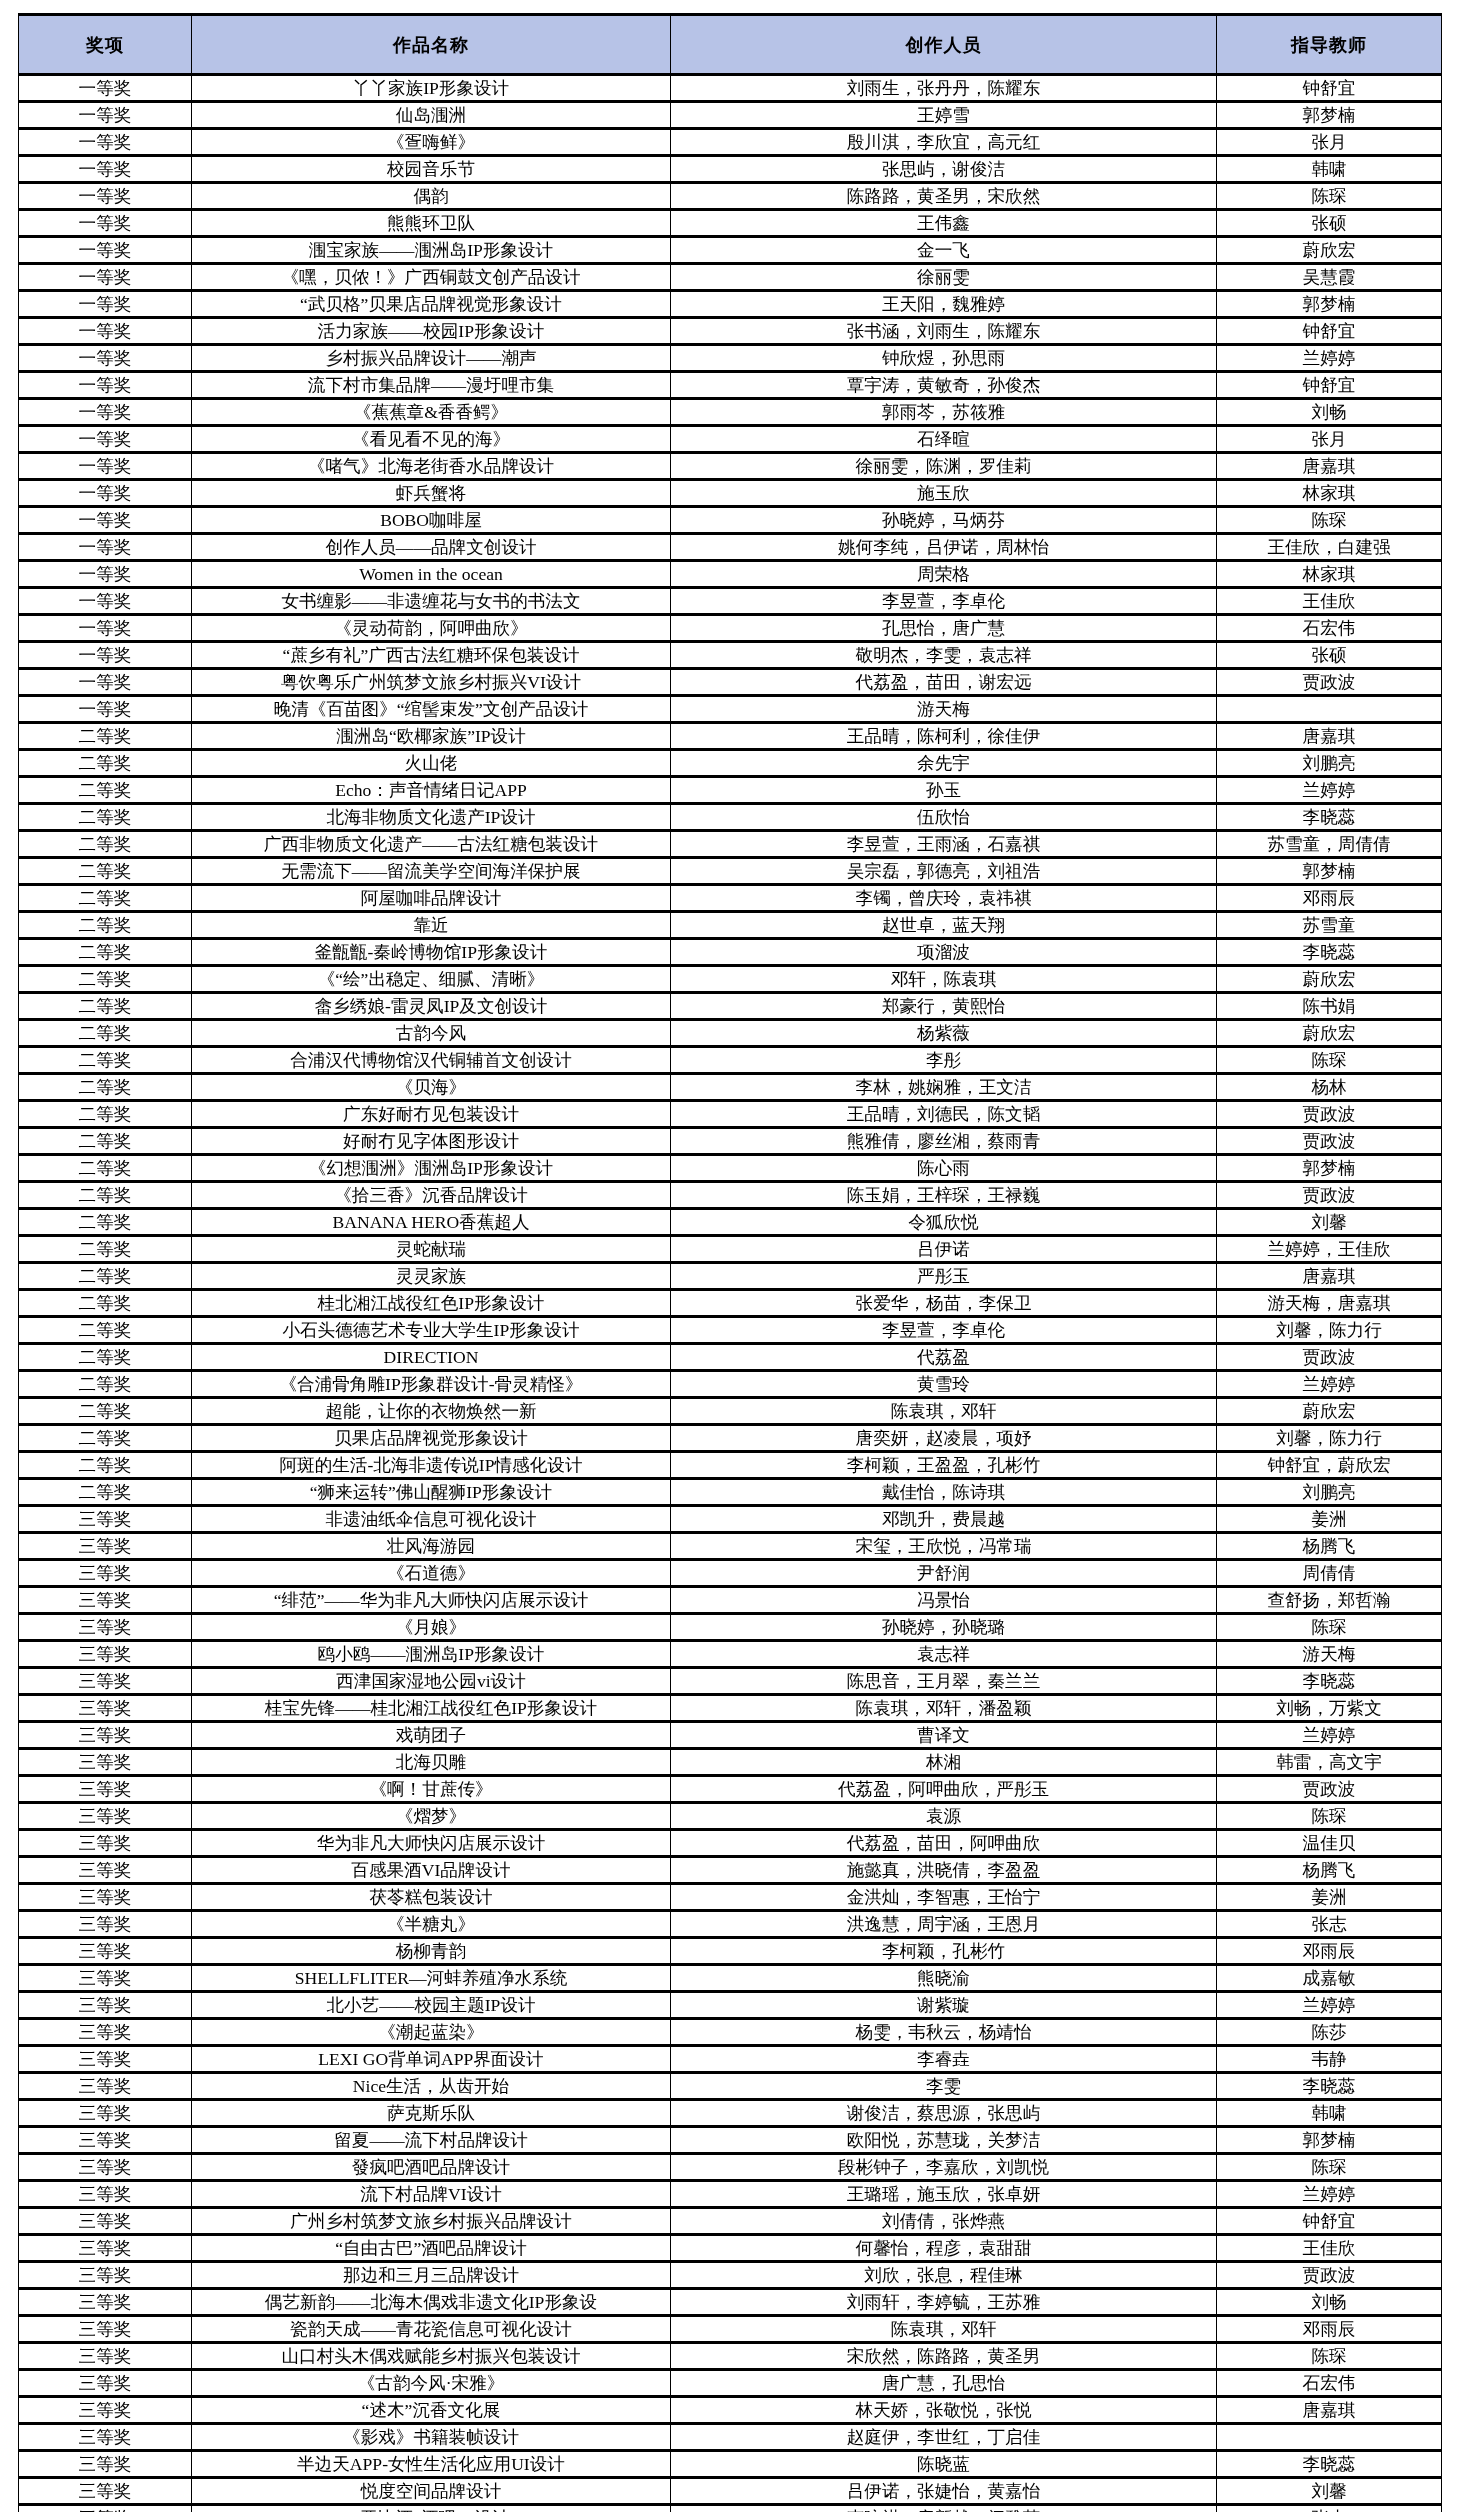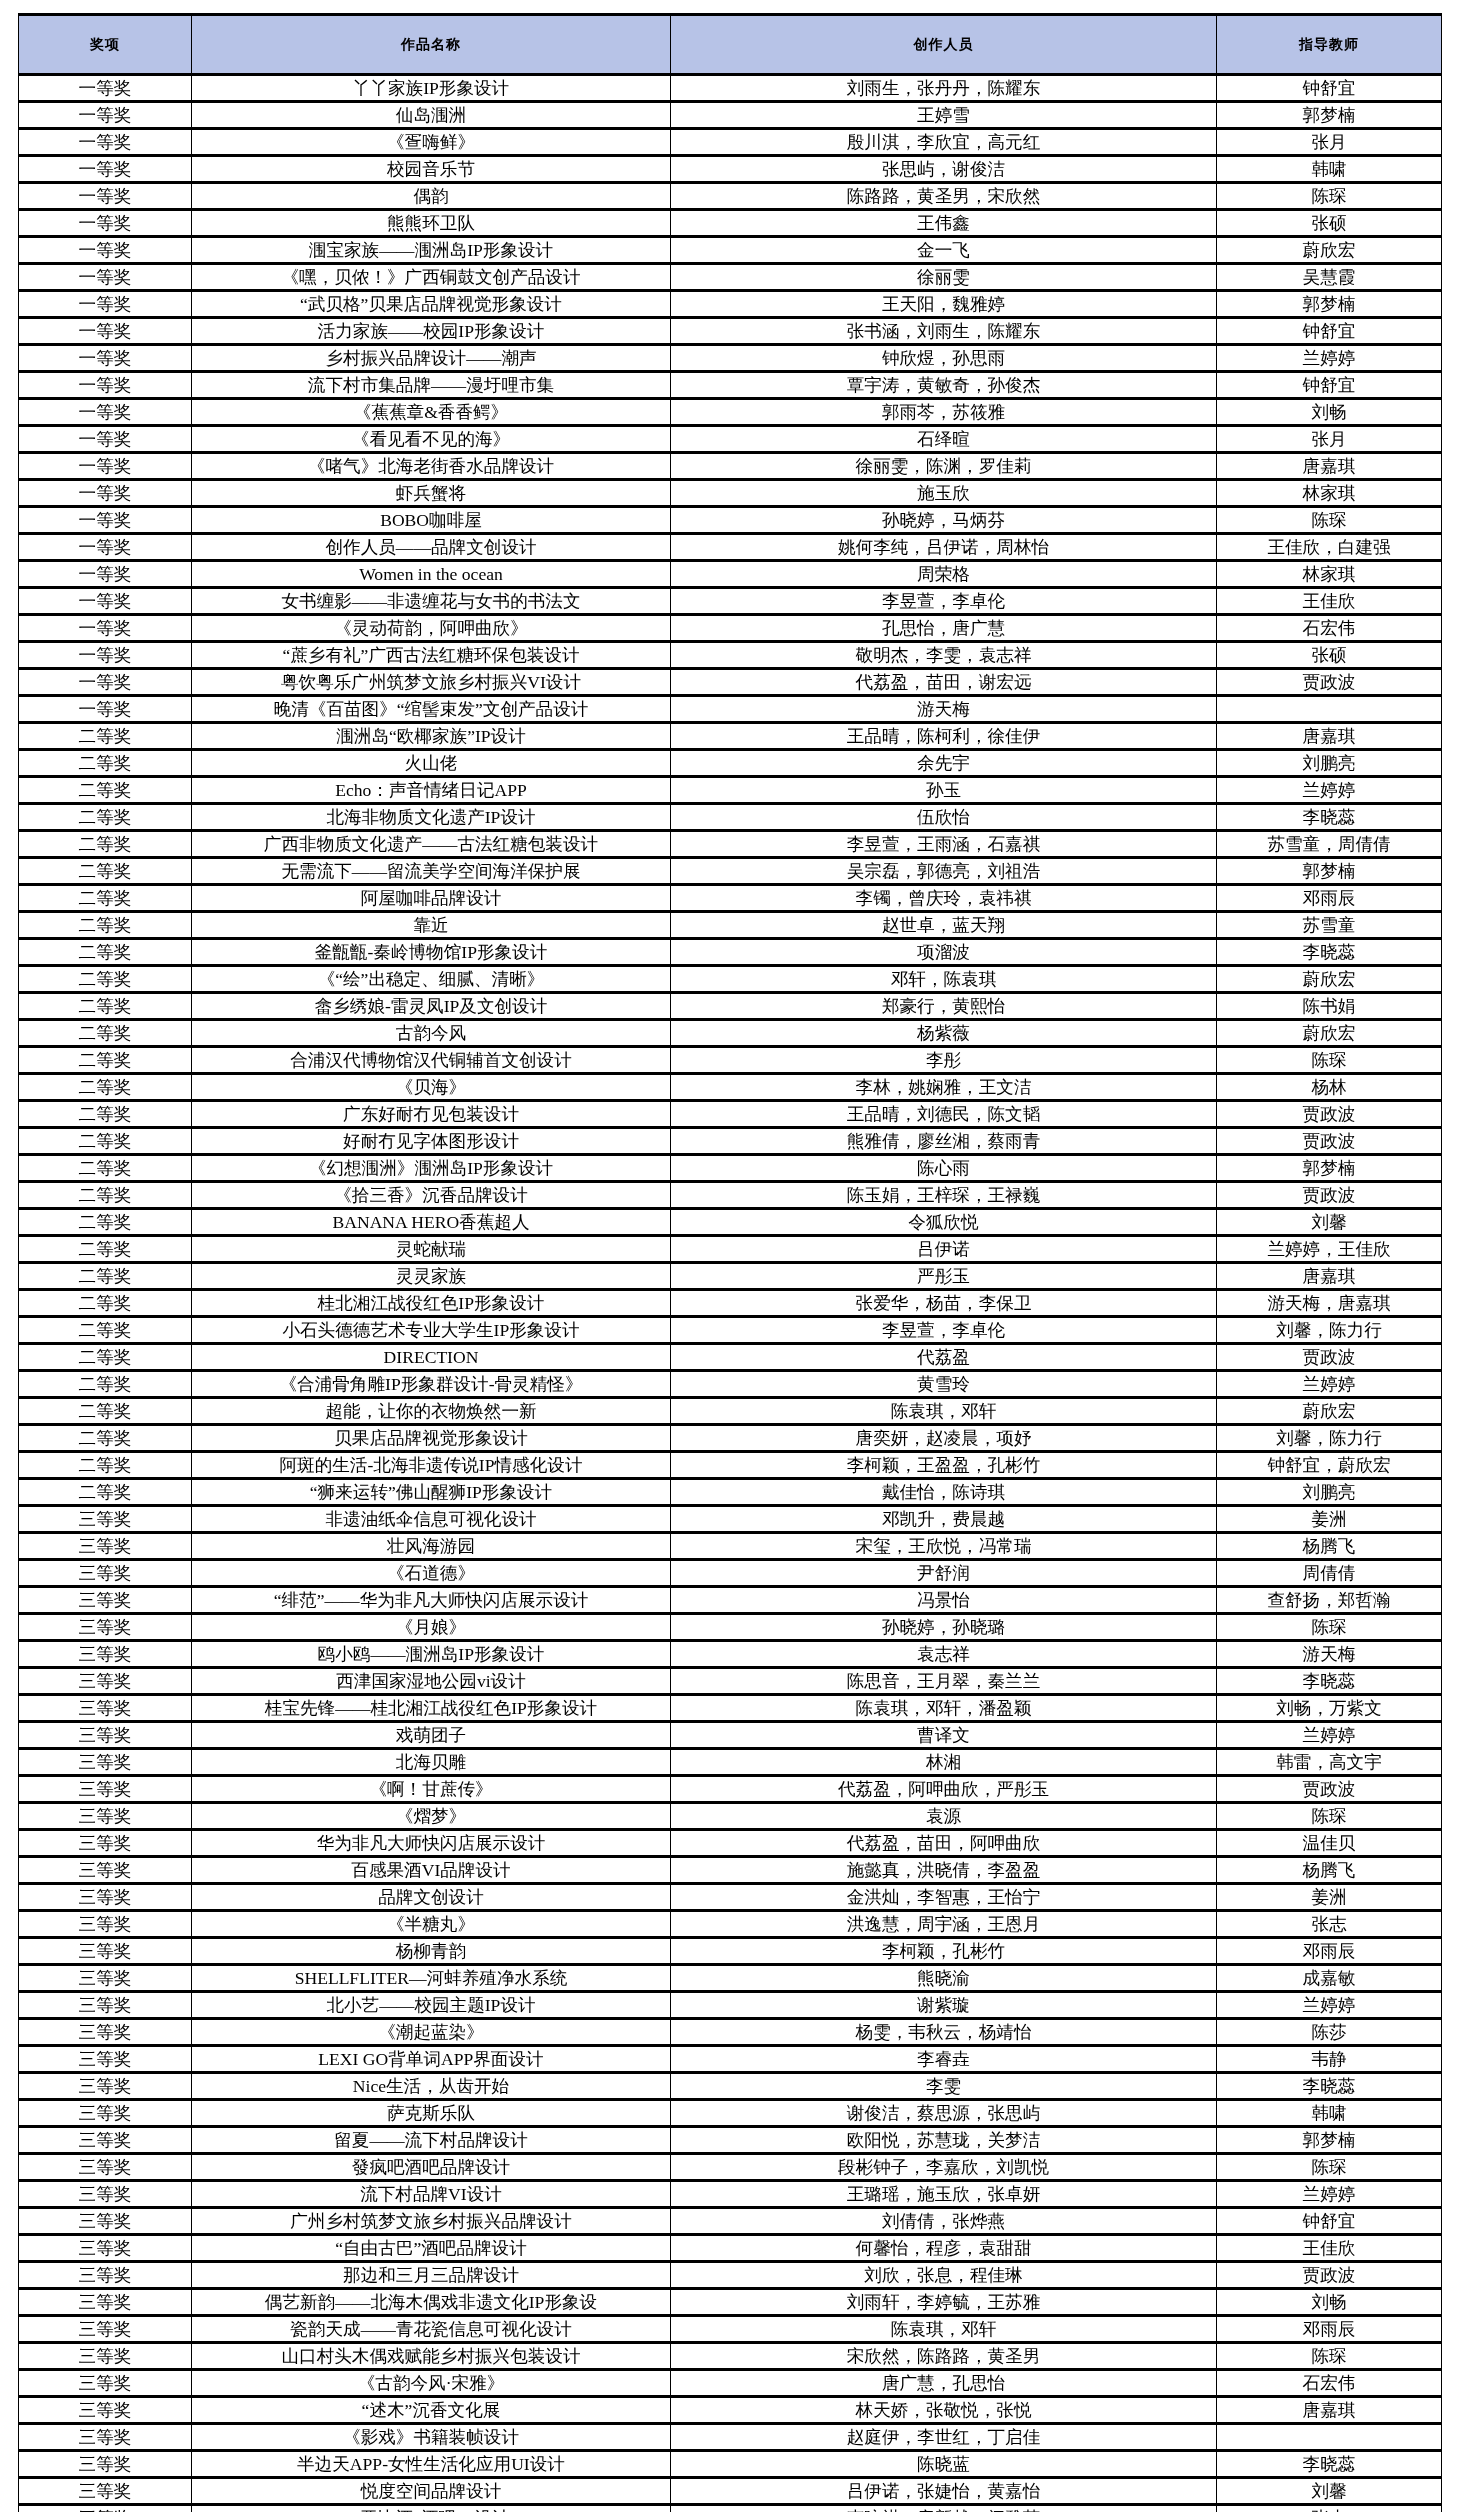--- a/index.html
+++ b/index.html
@@ -38,21 +38,21 @@
     text-align: center;
     vertical-align: middle;
     padding: 0 2px;
     box-sizing: border-box;
     white-space: nowrap;
     overflow: hidden;
   }
   table.awards thead th {
     background: var(--header-bg, #b7c3e7);
     height: 60px;
-    font-size: 14px;
+    font-size: 18px;
     font-weight: bold;
     letter-spacing: 1px;
   }
   table.awards tbody td {
     height: 27px;
     font-size: 17.6px;
     background: #ffffff;
   }
   table.awards tbody td.cell-title { letter-spacing: 0px; }
 </style>
@@ -473,21 +473,21 @@
       <td class="cell-advisors">温佳贝</td>
     </tr>
         <tr>
       <td class="cell-award">三等奖</td>
       <td class="cell-title">百感果酒VI品牌设计</td>
       <td class="cell-creators">施懿真，洪晓倩，李盈盈</td>
       <td class="cell-advisors">杨腾飞</td>
     </tr>
         <tr>
       <td class="cell-award">三等奖</td>
-      <td class="cell-title">品牌文创设计</td>
+      <td class="cell-title">茯苓糕包装设计</td>
       <td class="cell-creators">金洪灿，李智惠，王怡宁</td>
       <td class="cell-advisors">姜洲</td>
     </tr>
         <tr>
       <td class="cell-award">三等奖</td>
       <td class="cell-title">《半糖丸》</td>
       <td class="cell-creators">洪逸慧，周宇涵，王恩月</td>
       <td class="cell-advisors">张志</td>
     </tr>
         <tr>

